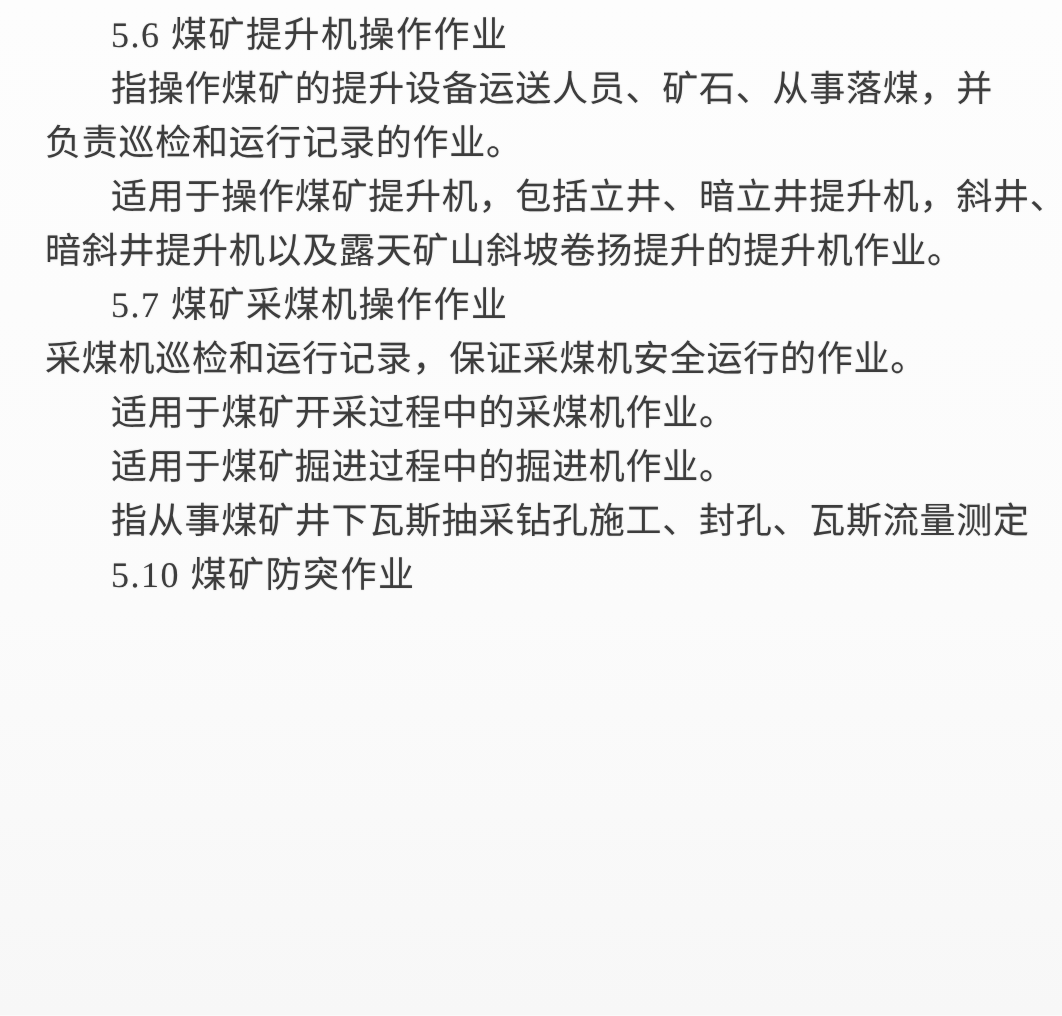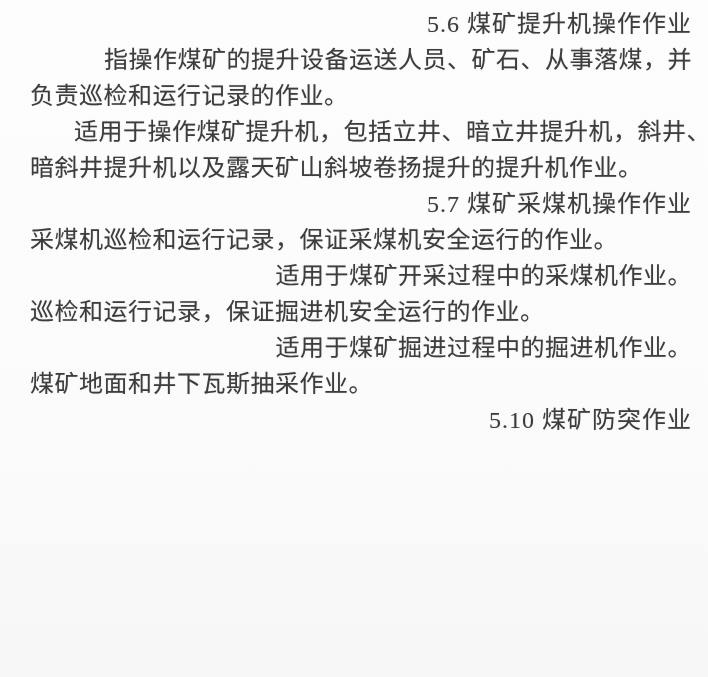--- a/index.html
+++ b/index.html
@@ -29,37 +29,35 @@
     font-size: 24px;
     line-height: 36px;
     height: 36px;
     color: #3d3d3d;
     letter-spacing: 0.5px;
     white-space: nowrap;
     text-shadow: 0 0 1px rgba(70, 70, 70, 0.35);
   }
   .line.indent {
     padding-left: 44px;
-    text-align: right;
   }
   .line.heading {
     letter-spacing: 1px;
   }
 </style>
 </head>
 <body>
 
 <div class="scan-page">
   <div class="doc-body">
     <div class="line indent heading">5.6 煤矿提升机操作作业</div>
     <div class="line indent">指操作煤矿的提升设备运送人员、矿石、从事落煤，并</div>
     <div class="line">负责巡检和运行记录的作业。</div>
     <div class="line indent">适用于操作煤矿提升机，包括立井、暗立井提升机，斜井、</div>
     <div class="line">暗斜井提升机以及露天矿山斜坡卷扬提升的提升机作业。</div>
     <div class="line indent heading">5.7 煤矿采煤机操作作业</div>
     <div class="line">采煤机巡检和运行记录，保证采煤机安全运行的作业。</div>
     <div class="line indent">适用于煤矿开采过程中的采煤机作业。</div>
-    <div class="line">巡检和运行记录，保证掘进机安全运行的作业。</div>
     <div class="line indent">适用于煤矿掘进过程中的掘进机作业。</div>
-    <div class="line">煤矿地面和井下瓦斯抽采作业。</div>
+    <div class="line indent">指从事煤矿井下瓦斯抽采钻孔施工、封孔、瓦斯流量测定</div>
     <div class="line indent heading">5.10 煤矿防突作业</div>
   </div>
 </div>
 
 </body></html>

